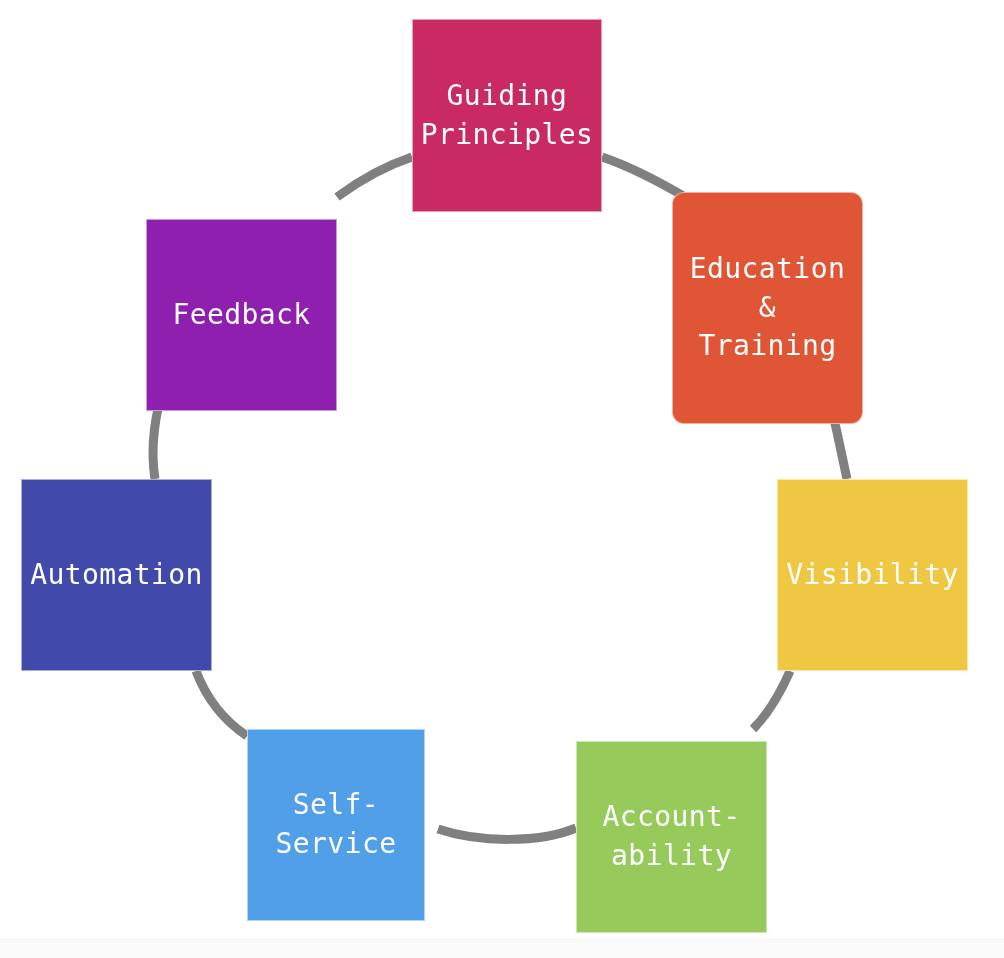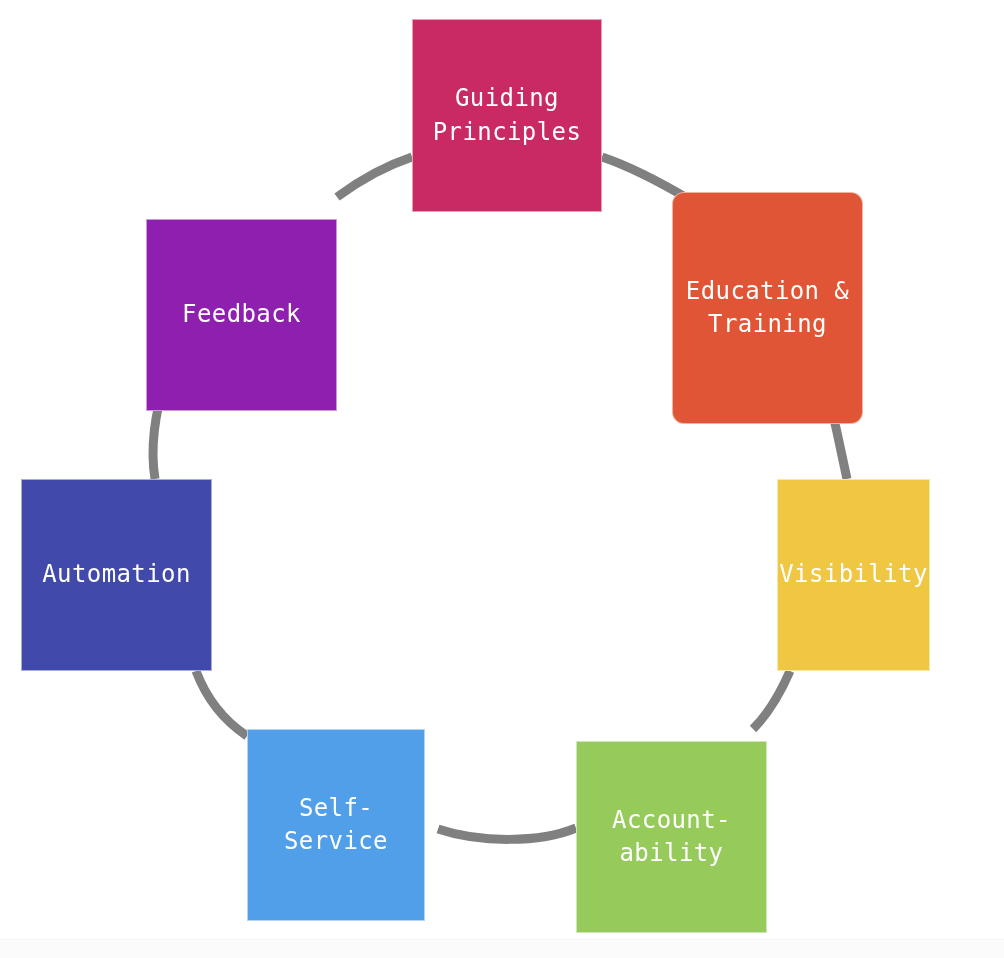--- a/index.html
+++ b/index.html
@@ -38,21 +38,21 @@
   .node {
     position: absolute;
     display: flex;
     align-items: center;
     justify-content: center;
     text-align: center;
     box-sizing: border-box;
     border: 1px solid rgba(255,255,255,0.55);
     color: #ffffff;
     font-family: "DejaVu Sans Mono", "Liberation Mono", monospace;
-    font-size: 24px;
+    font-size: 28px;
     line-height: 1.38;
     letter-spacing: 0.4px;
     z-index: 2;
   }
   .node-label {
     display: block;
     white-space: pre-line;
     padding: 0 6px;
   }
 </style>
@@ -76,21 +76,21 @@
   <div class="node" style="left:412px; top:19px; width:190px; height:193px; background:#C92A63;">
     <span class="node-label">Guiding
 Principles</span>
   </div>
 
   <div class="node" style="left:672px; top:192px; width:191px; height:232px; background:#E05536;border-radius:12px;">
     <span class="node-label">Education &amp;
 Training</span>
   </div>
 
-  <div class="node" style="left:777px; top:479px; width:153px; height:192px; background:#F0C743;">
+  <div class="node" style="left:777px; top:479px; width:191px; height:192px; background:#F0C743;">
     <span class="node-label">Visibility</span>
   </div>
 
   <div class="node" style="left:576px; top:729px; width:191px; height:192px; background:#96CB5C;margin-top:12px;">
     <span class="node-label">Account-
 ability</span>
   </div>
 
   <div class="node" style="left:247px; top:729px; width:178px; height:192px; background:#519FE8;">
     <span class="node-label">Self-Service</span>

